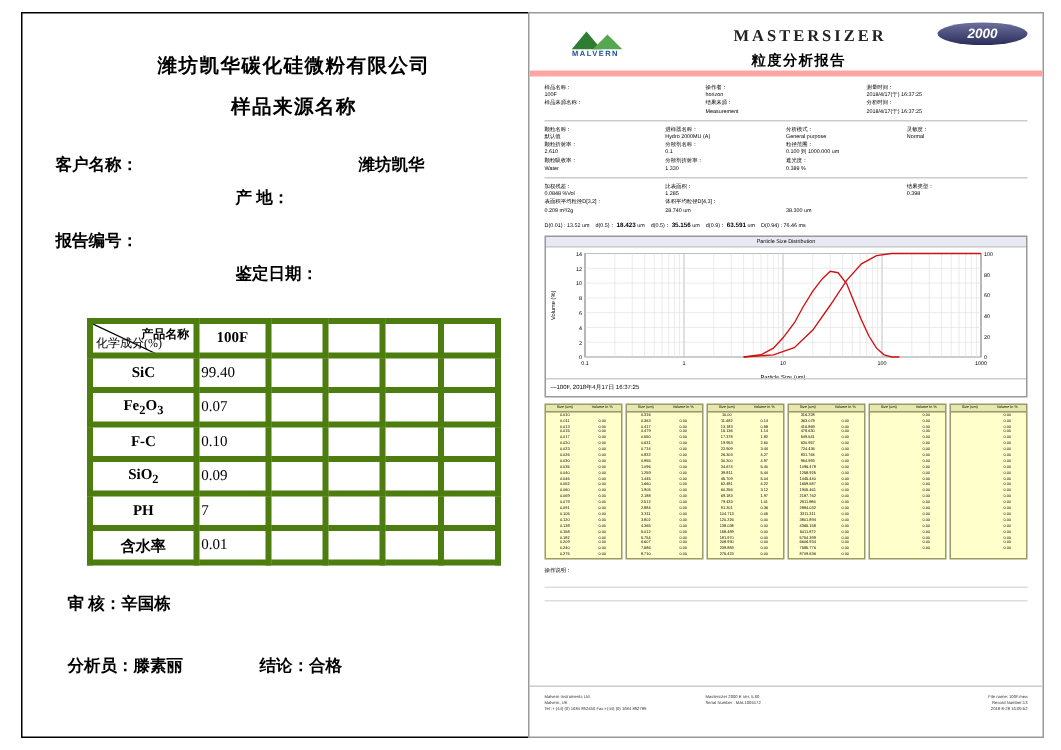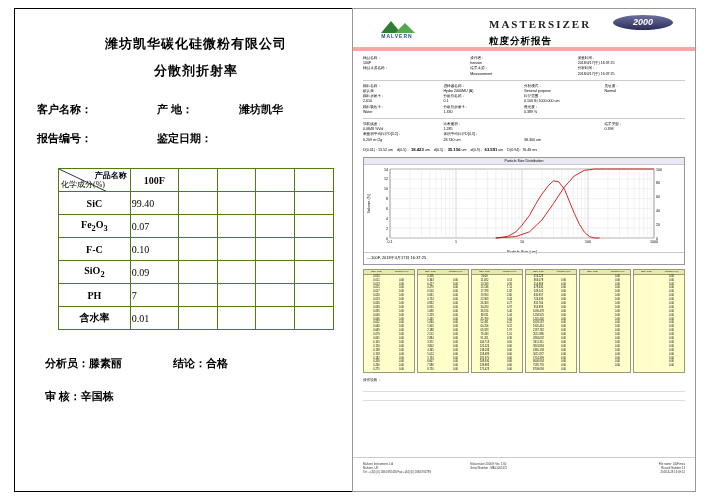--- a/index.html
+++ b/index.html
@@ -21,33 +21,33 @@
   }
   .ld-title {
     text-align:center; font-family:"Liberation Serif", serif;
     font-weight:bold; font-size:13px; margin-top:26px; letter-spacing:1px;
   }
   .ld-title2 {
     text-align:center; font-family:"Liberation Serif", serif;
     font-weight:bold; font-size:13px; margin-top:9px; letter-spacing:1px;
   }
   .ld-row {
-    display:flex; font-family:Liberation Sans, sans-serif; font-size:11px;
+    display:flex; font-family:Liberation Serif, serif; font-size:11px;
     font-weight:bold; margin-top:22px; padding:0 22px;
   }
   .ld-row .c1 { width:120px; }
-  .ld-row .c2 { width:70px; }
+  .ld-row .c2 { width:70px;margin-top:22px; }
   .ld-row .c3 { flex:1;margin-left:12px; }
   .ld-row2 { margin-top:14px; }
 
   table.chem {
     border-collapse:collapse; margin:22px auto 0 auto; width:276px;
     font-family:"Liberation Serif", serif; font-size:10px;
   }
-  table.chem td { border:1px solid #4d7c0f; height:23px; }
+  table.chem td { border:4px solid #4d7c0f; height:23px; }
   table.chem td.lbl { width:72px; text-align:center; font-weight:bold; }
   table.chem td.val { width:48px; }
   table.chem td.blank { width:39px; }
   .hdrcell { position:relative; height:34px; }
   .hdrcell .diag {
     position:absolute; left:0; top:0; width:100%; height:100%;
     overflow:hidden;
   }
   .hdrcell .diag svg { display:block; }
   .hdrcell .t1 { position:absolute; right:3px; top:1px; font-size:8px; font-weight:bold;}
@@ -75,28 +75,28 @@
   .logo .nm {
     position:absolute; left:0; top:13px; width:52px; text-align:center;
     font-size:5px; font-weight:bold; color:#1a4d9c; letter-spacing:1px;
   }
   .ms-wrap { position:absolute; left:136px; top:8px; width:196px; }
   .ms-title {
     font-family:"Liberation Serif", serif; font-size:11px; letter-spacing:2px;
     color:#222; font-weight:bold;
   }
   .ms-oval {
-    position:absolute; right:12px; top:-2px; width:60px; height:15px;
+    position:absolute; right:0; top:-2px; width:60px; height:15px;
     border-radius:50%; background:linear-gradient(#6d6f9c,#2b2d5a);
     color:#fff; font-size:9px; font-style:italic; font-weight:bold;
     text-align:center; line-height:15px; letter-spacing:0px;
   }
   .ms-sub {
     font-family:"Liberation Serif", serif; font-size:9.5px; font-weight:bold;
-    margin-top:2px; letter-spacing:1px;
+    margin-top:2px; letter-spacing:1px;margin-left:12px;
   }
 
   .meta { padding:5px 10px 2px 10px; }
   .meta-row { display:flex; }
   .meta-col { flex:1; padding-right:6px; }
   .mline { display:flex; }
   .mline .k { color:#000; }
   .sep { border-top:1px solid #ccc; margin:3px 0; }
 
   .grid4 { display:flex; }
@@ -146,21 +146,21 @@
   .rd-foot .fr > div { flex:1; }
   .tright { text-align:right; }
 </style>
 </head>
 <body>
 
 <div class="page">
 
   <div class="left-doc">
     <div class="ld-title">潍坊凯华碳化硅微粉有限公司</div>
-    <div class="ld-title2">分散剂折射率</div>
+    <div class="ld-title2">样品来源名称</div>
 
     <div class="ld-row">
       <div class="c1">客户名称：</div>
       <div class="c2">产  地：</div>
       <div class="c3">潍坊凯华</div>
     </div>
 
     <div class="ld-row ld-row2">
       <div class="c1">报告编号：</div>
       <div class="c2">鉴定日期：</div>
@@ -229,33 +229,33 @@
         <td class="lbl">含水率</td>
         <td class="val">0.01</td>
         <td class="blank"></td>
             <td class="blank"></td>
         <td class="blank"></td>
             <td class="blank"></td>
       </tr>
     </tbody>
       </table>
 
+    <div class="ld-foot ld-foot2">
+      <div class="f1">
+        <span>审  核：</span><span>辛国栋</span>
+      </div>
+      <div class="f2"></div>
+    </div>
     <div class="ld-foot">
       <div class="f1">
         <span>分析员：</span><span>滕素丽</span>
       </div>
       <div class="f2">
         <span>结论：</span><span>合格</span>
       </div>
-    </div>
-    <div class="ld-foot ld-foot2">
-      <div class="f1">
-        <span>审  核：</span><span>辛国栋</span>
-      </div>
-      <div class="f2"></div>
     </div>
   </div>
 
   <div class="right-doc">
 
     <div class="rd-head">
       <div class="logo">
         <span class="hill">
           <svg width="52" height="13" viewBox="0 0 52 13">
             <polygon points="10,13 20,1 30,13" fill="#2f7d32"></polygon>

